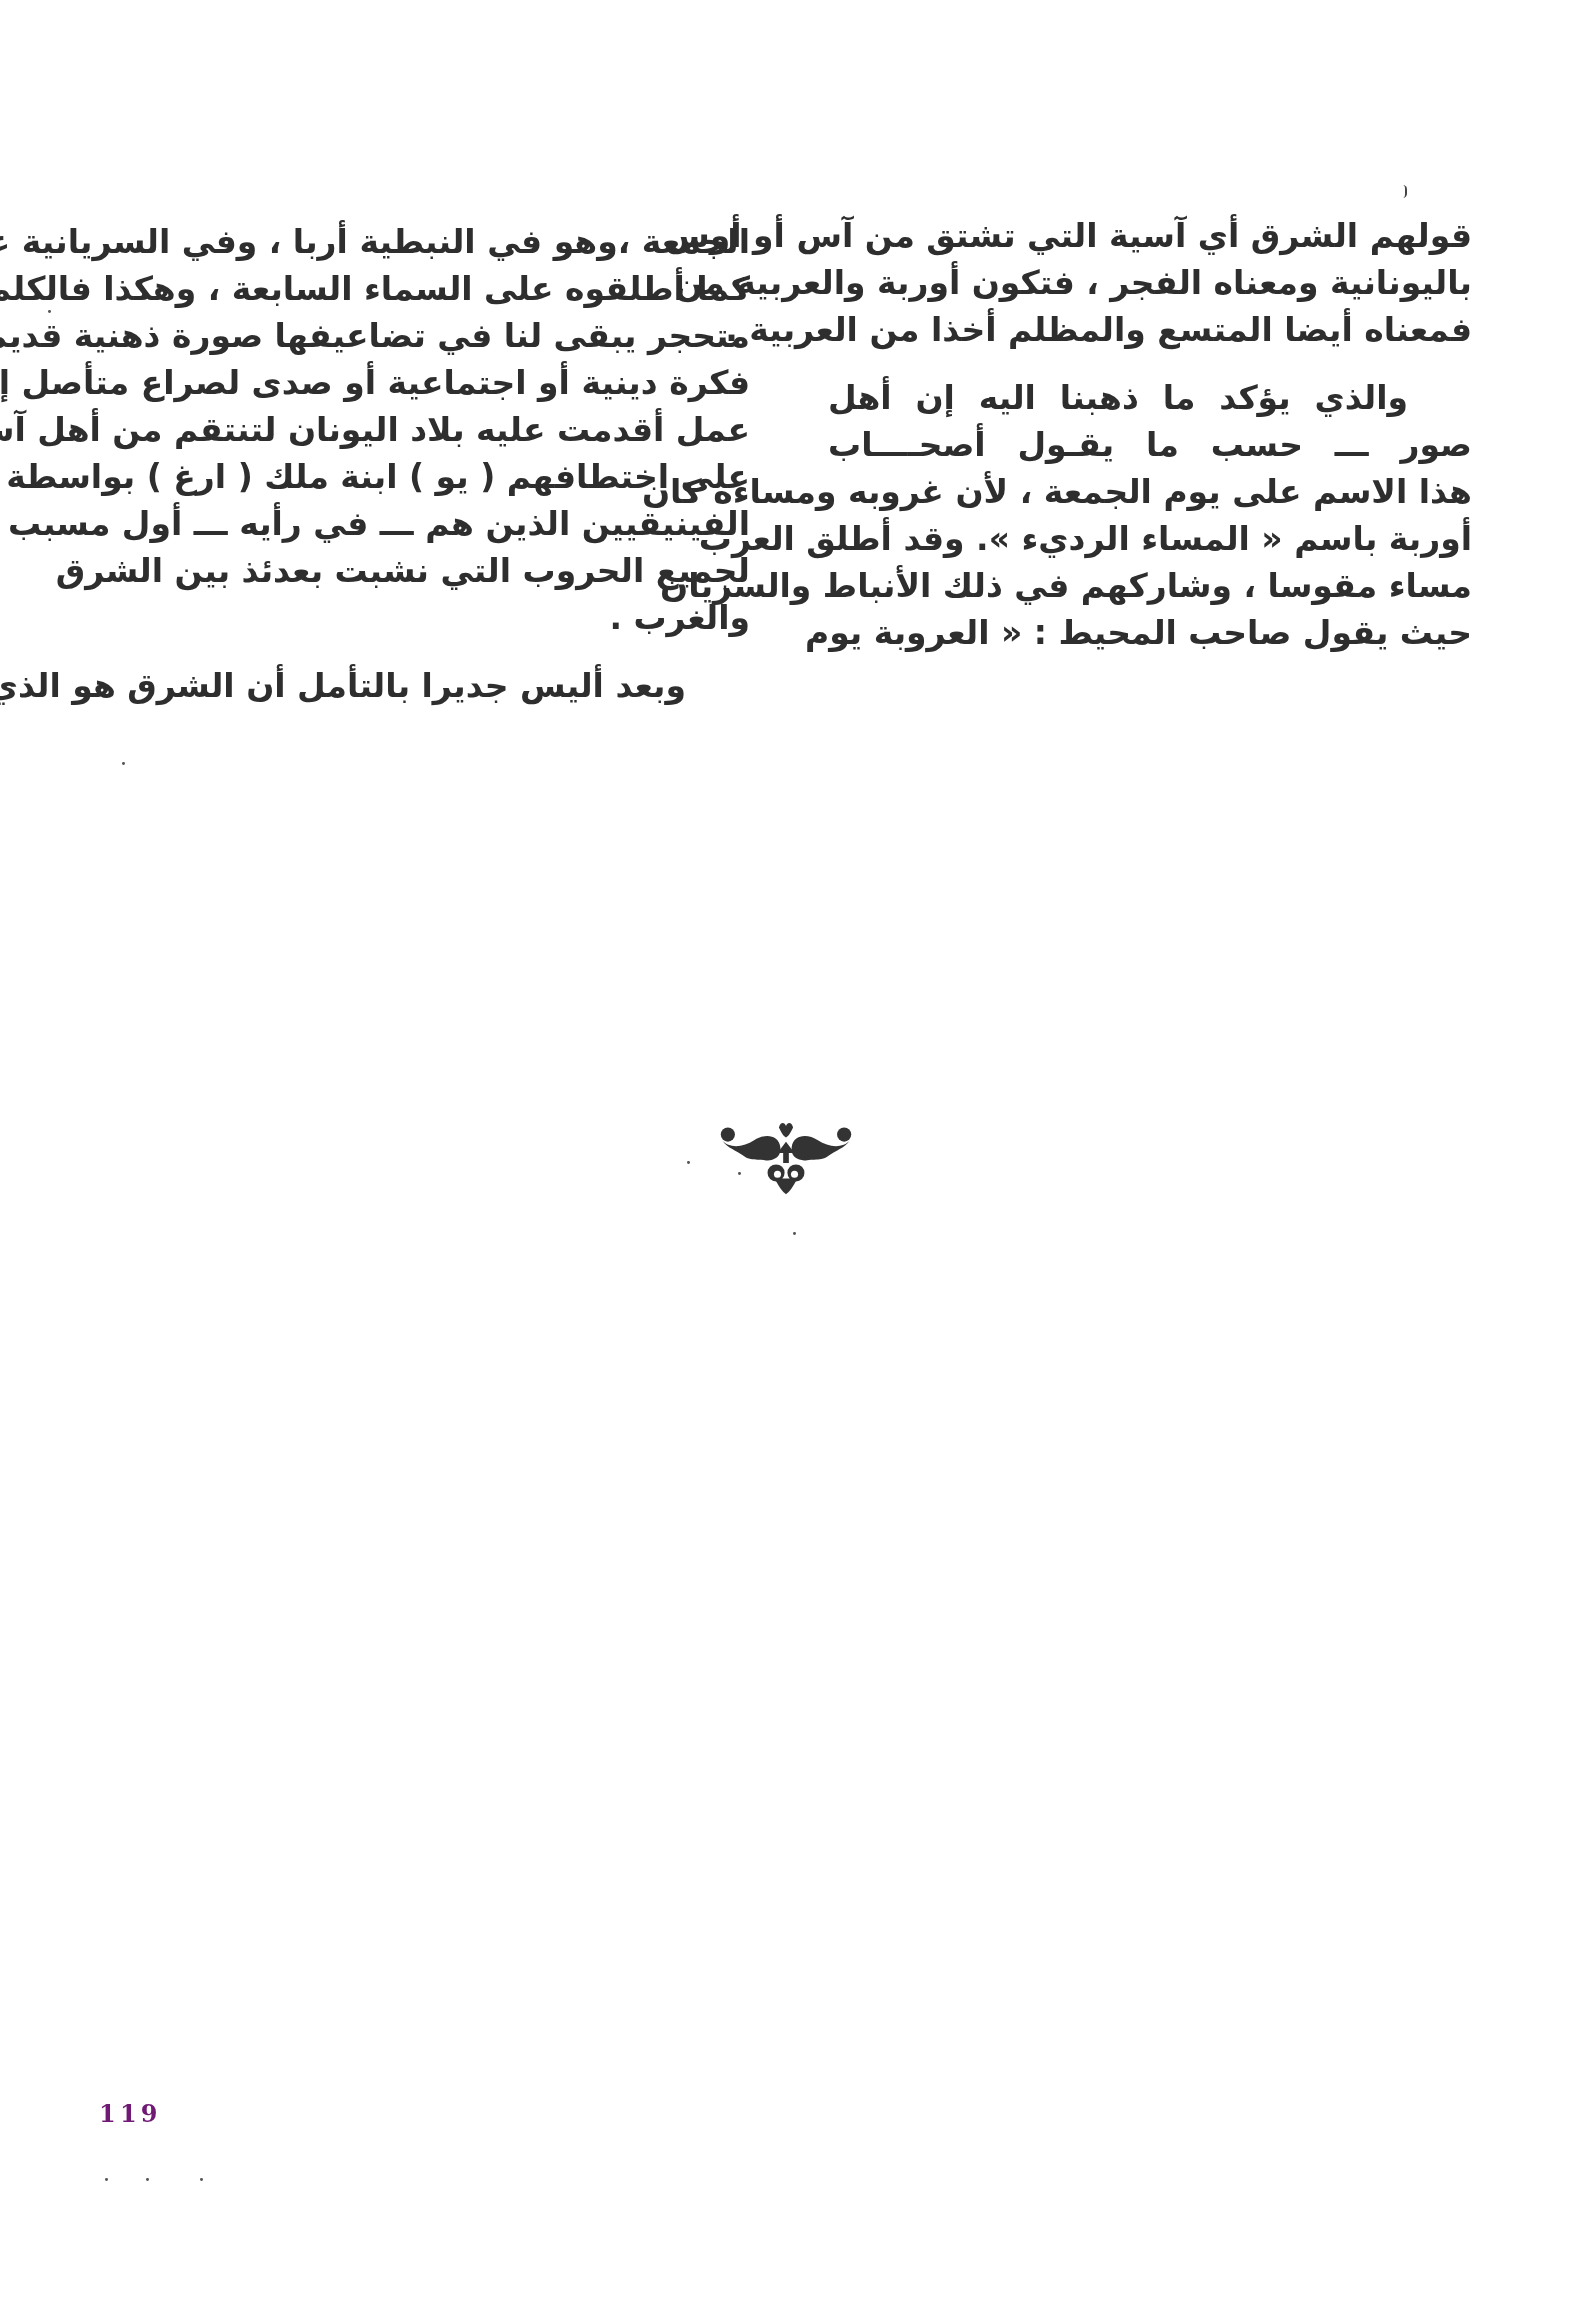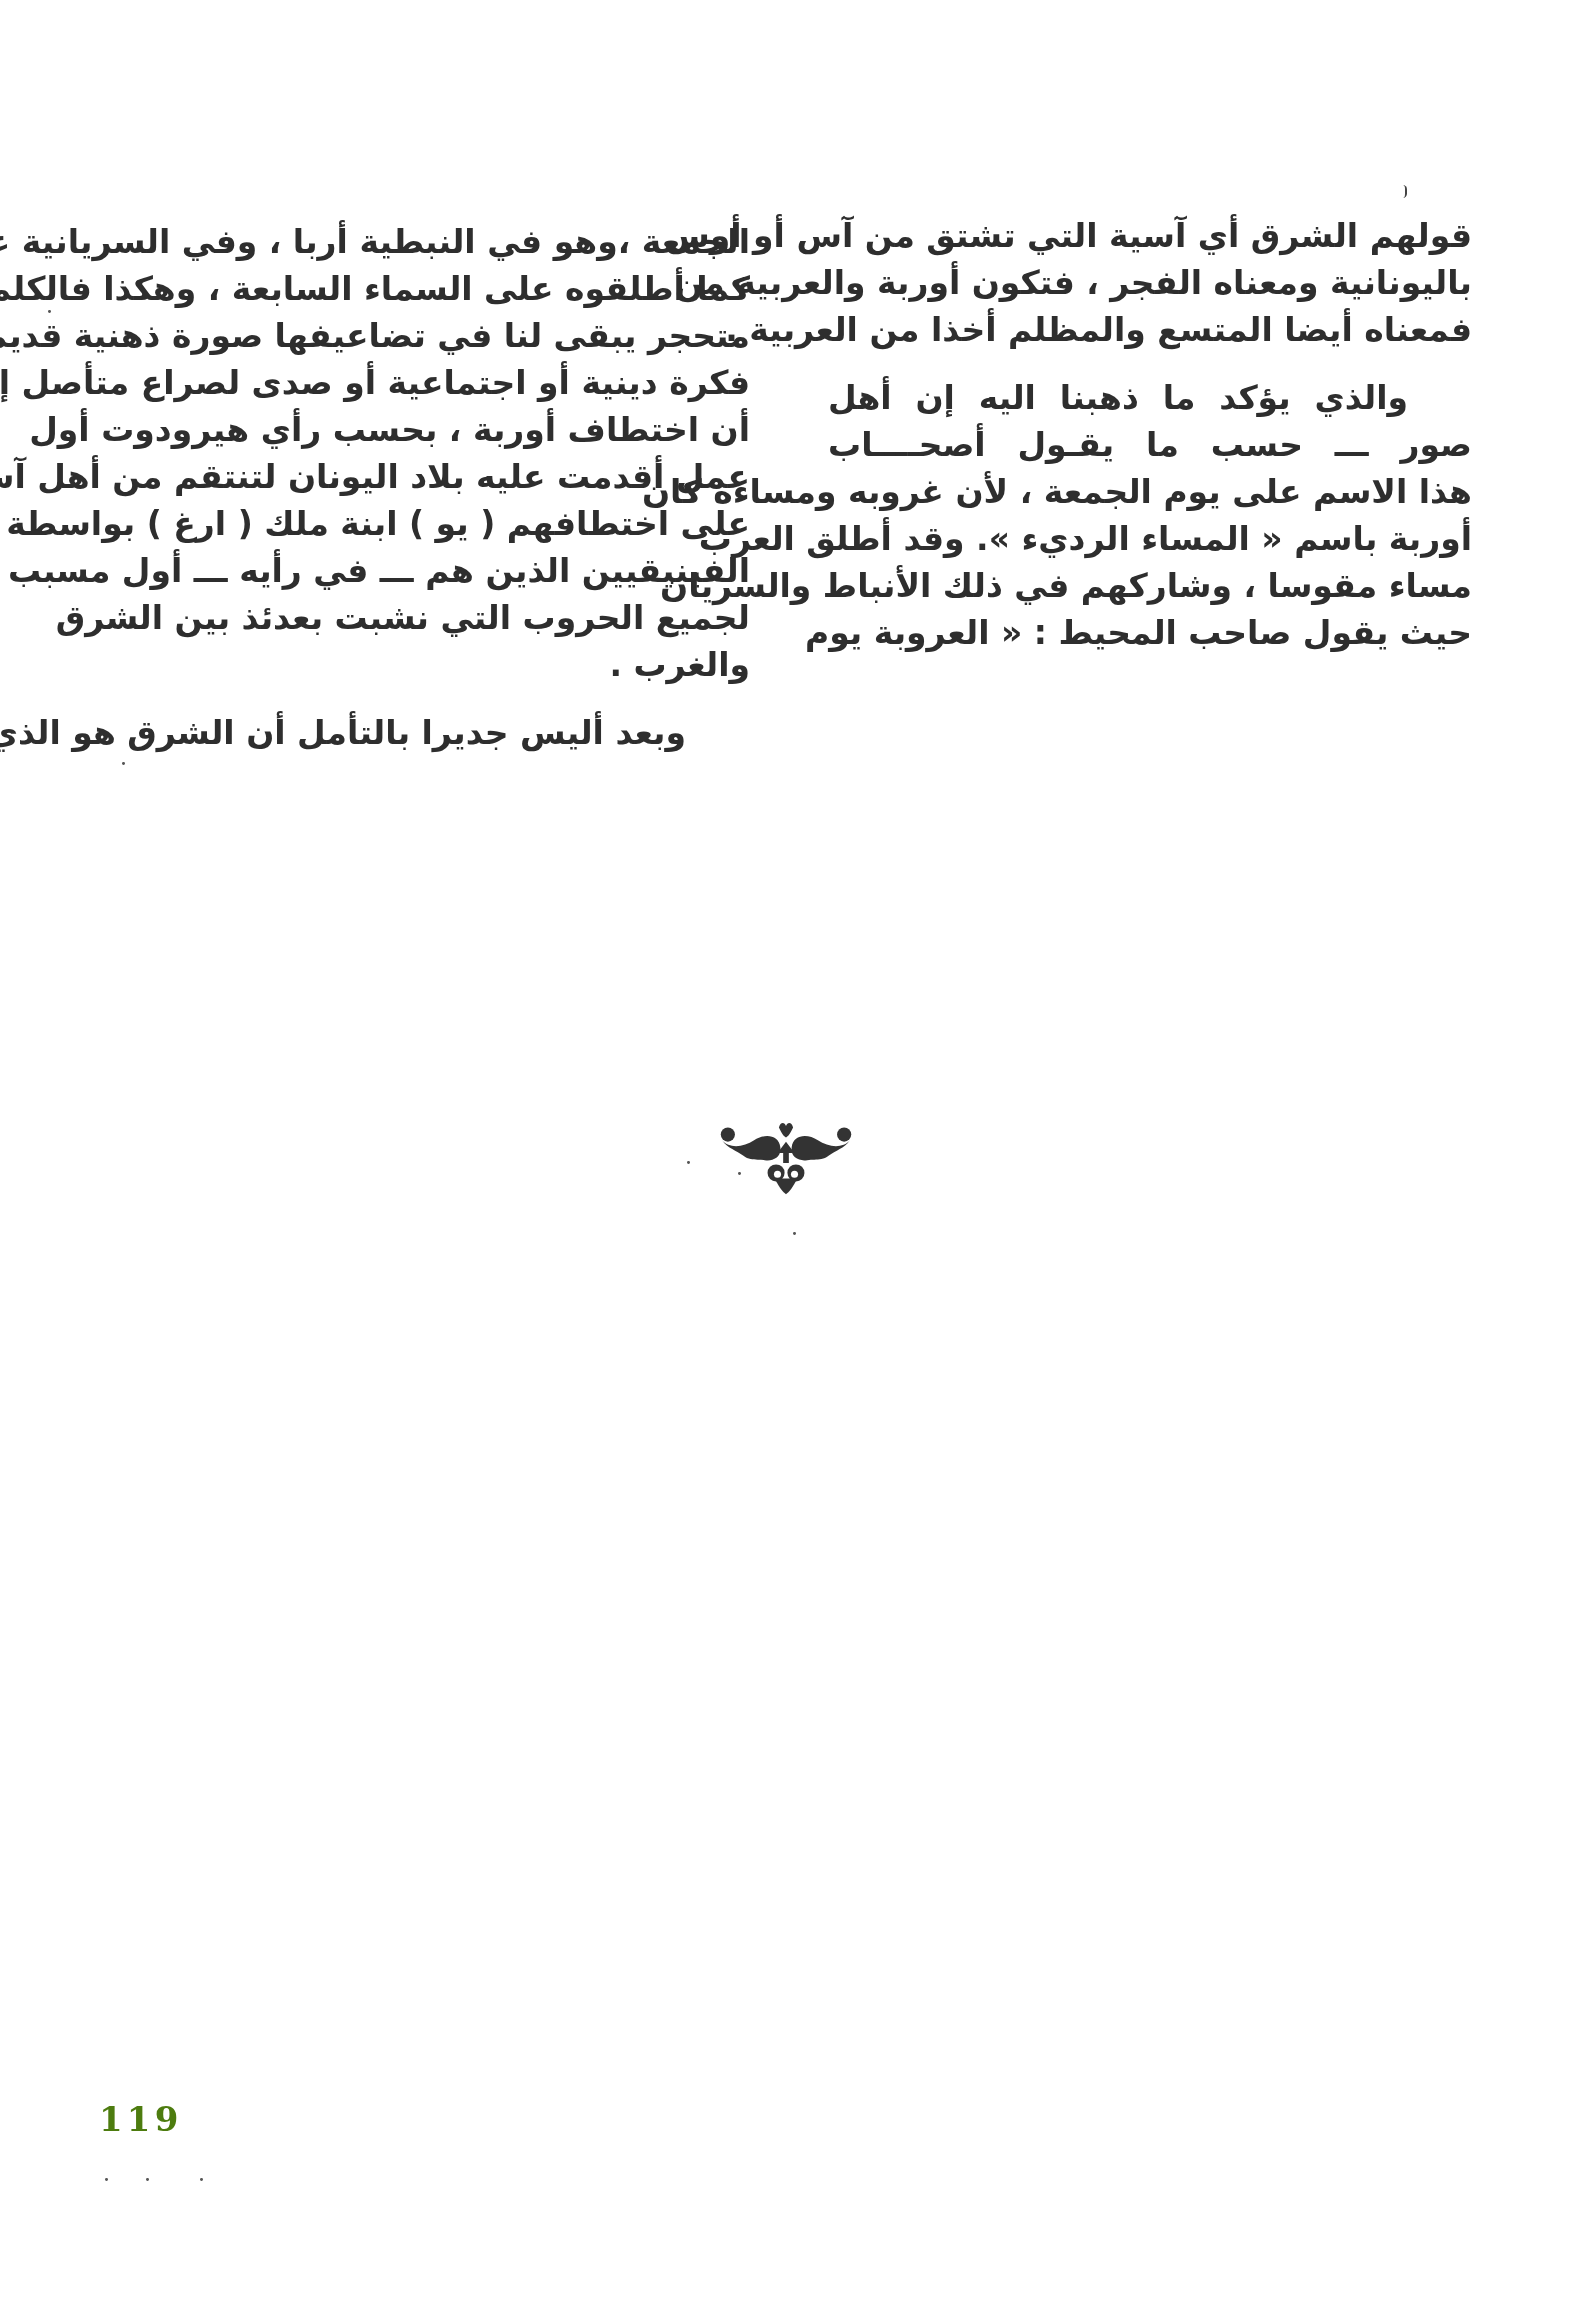--- a/index.html
+++ b/index.html
@@ -63,23 +63,23 @@
     top: 1119px;
     width: 142px;
     height: 78px;
   }
   .page-number {
     position: absolute;
     left: 99px;
     top: 2099px;
     font-family: "DejaVu Serif", serif;
     font-weight: bold;
-    font-size: 34px;
+    font-size: 24px;
     letter-spacing: 4.2px;
-    color: #4d7c0f;
+    color: #701a75;
   }
   .speck {
     position: absolute;
     width: 2.8px;
     height: 2.8px;
     border-radius: 50%;
     background: #555;
   }
   .stray-mark {
     position: absolute;
@@ -114,21 +114,20 @@
       <span class="line">حيث يقول صاحب المحيط : « العروبة يوم</span>
     </div>
   </div>
 
   <div class="column col-left">
     <div>
       <span class="line">الجمعة ،وهو في النبطية أربا ، وفي السريانية عروبتا »</span>
       <span class="line">كما أطلقوه على السماء السابعة ، وهكذا فالكلمة</span>
       <span class="line">متحجر يبقى لنا في تضاعيفها صورة ذهنية قديمة أو</span>
       <span class="line">فكرة دينية أو اجتماعية أو صدى لصراع متأصل إذ</span>
-      <span class="line">أن اختطاف أوربة ، بحسب رأي هيرودوت أول</span>
       <span class="line">عمل أقدمت عليه بلاد اليونان لتنتقم من أهل آسية</span>
       <span class="line">على اختطافهم ( يو ) ابنة ملك ( ارغ ) بواسطة</span>
       <span class="line">الفينيقيين الذين هم ـــ في رأيه ـــ أول مسبب</span>
       <span class="line">لجميع الحروب التي نشبت بعدئذ بين الشرق</span>
       <span class="line last">والغرب .</span>
     </div>
     <div class="para-gap"></div>
     <div>
       <span class="line indent">وبعد أليس جديرا بالتأمل أن الشرق هو الذي</span>
     </div>

